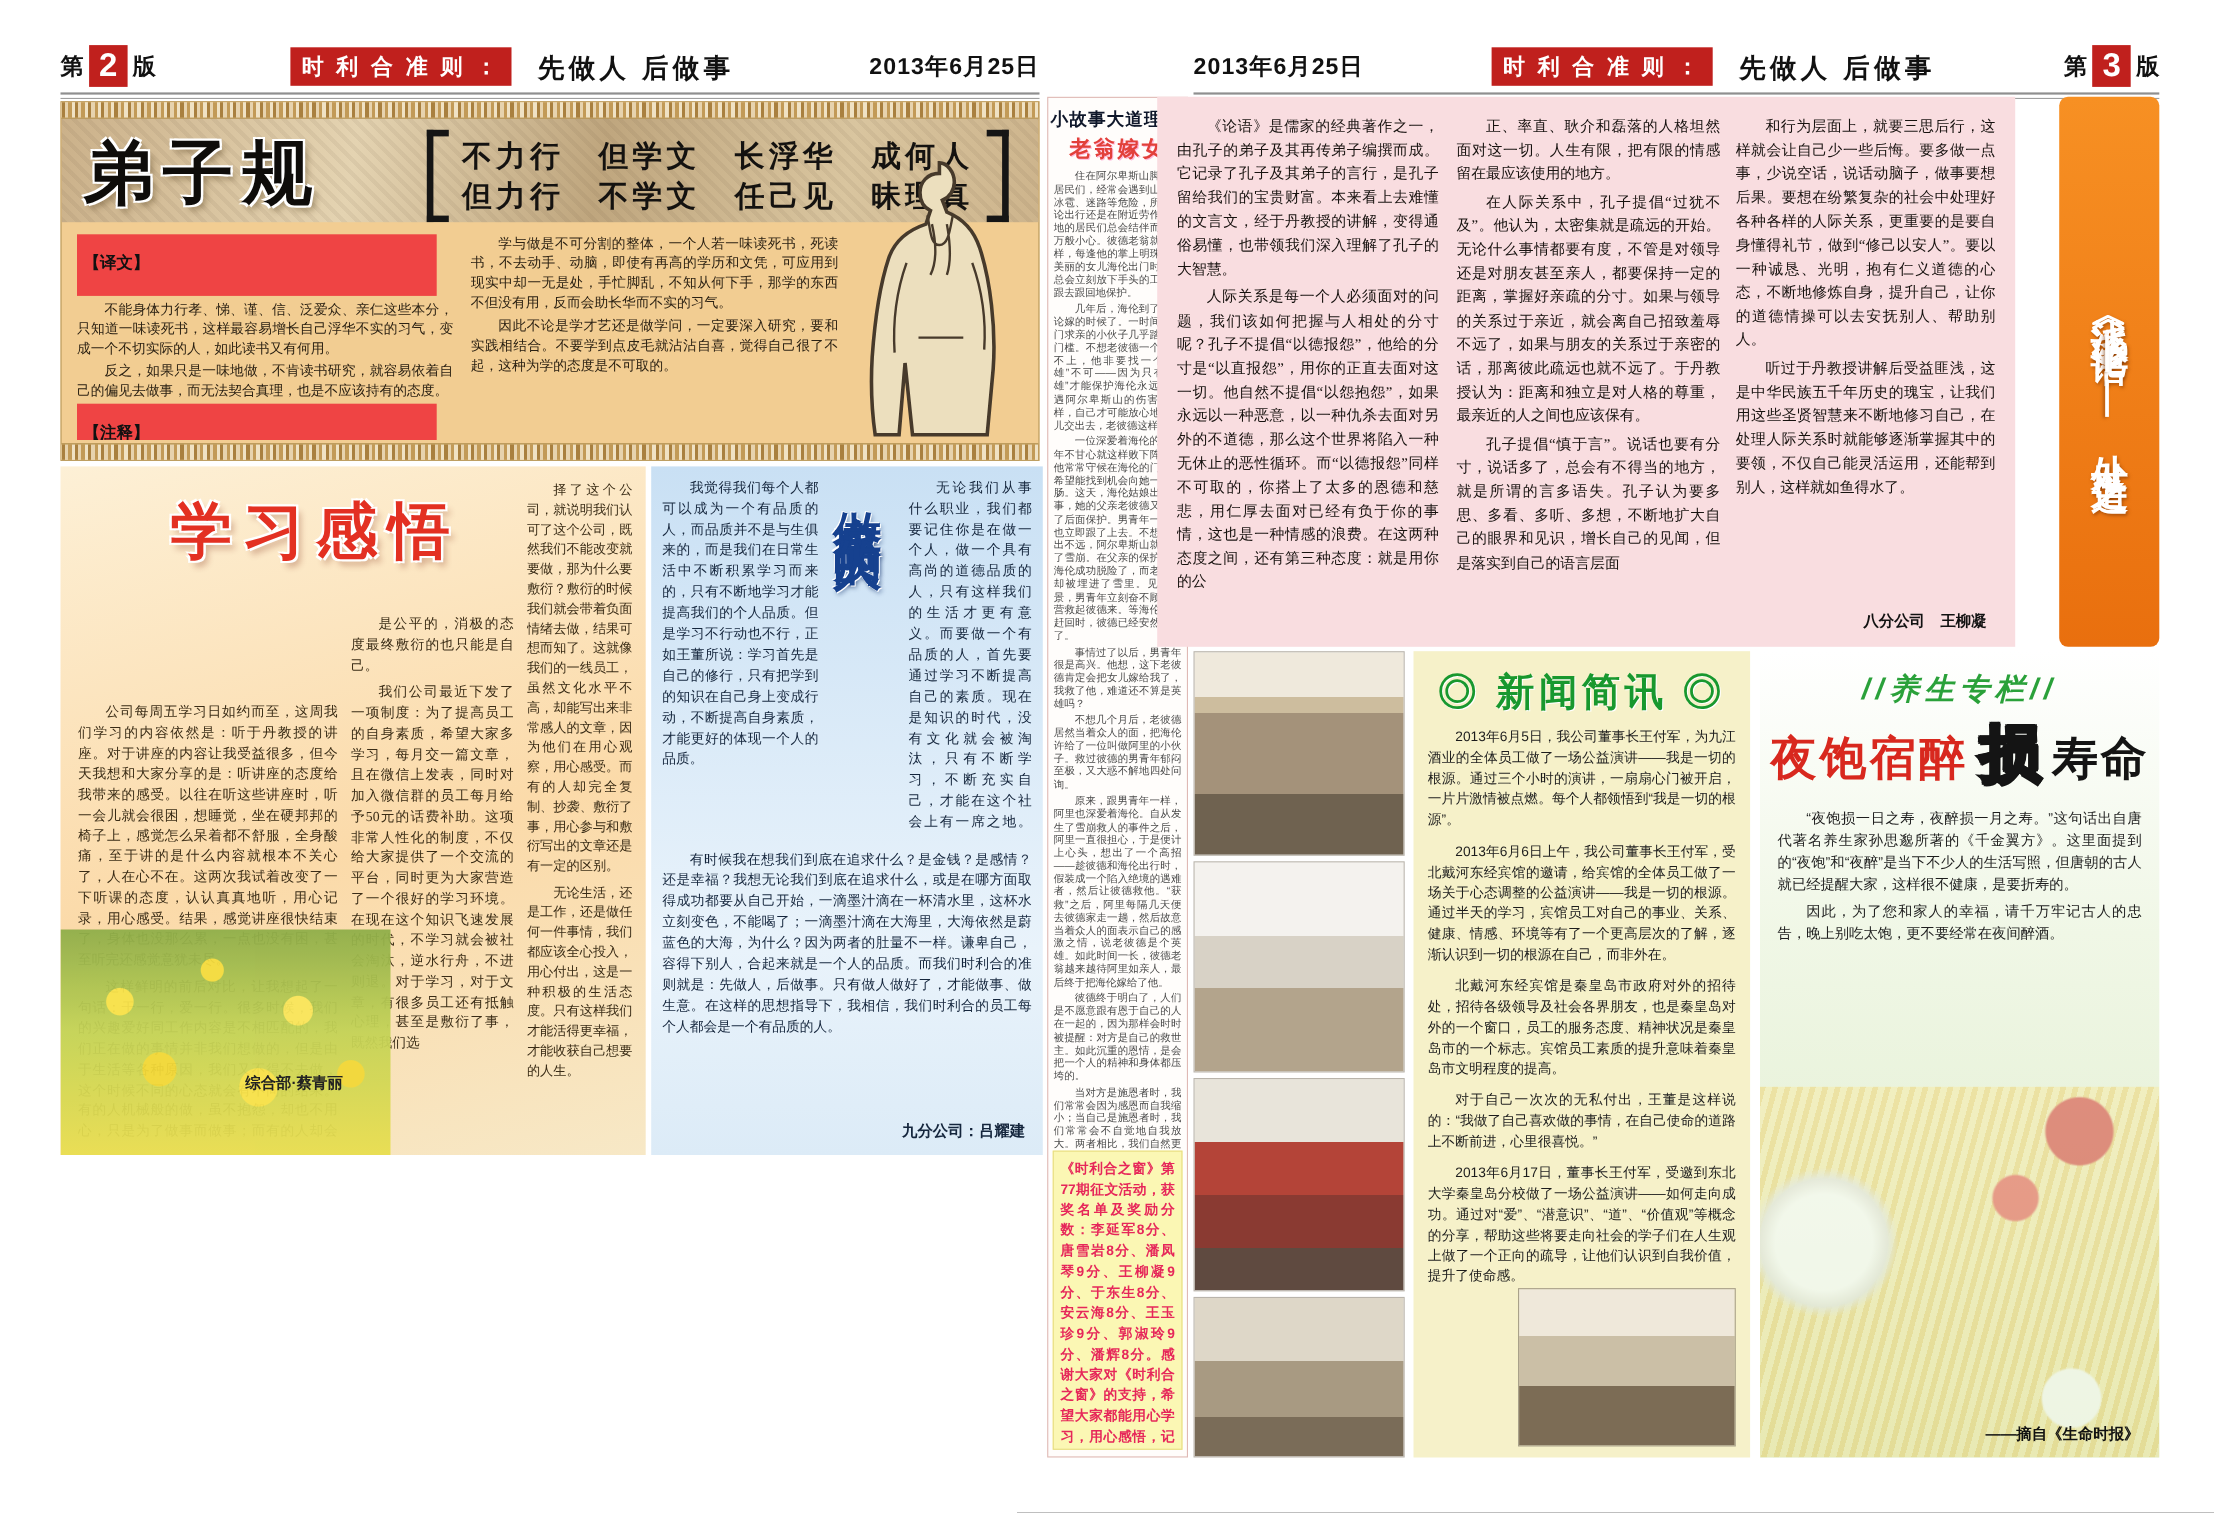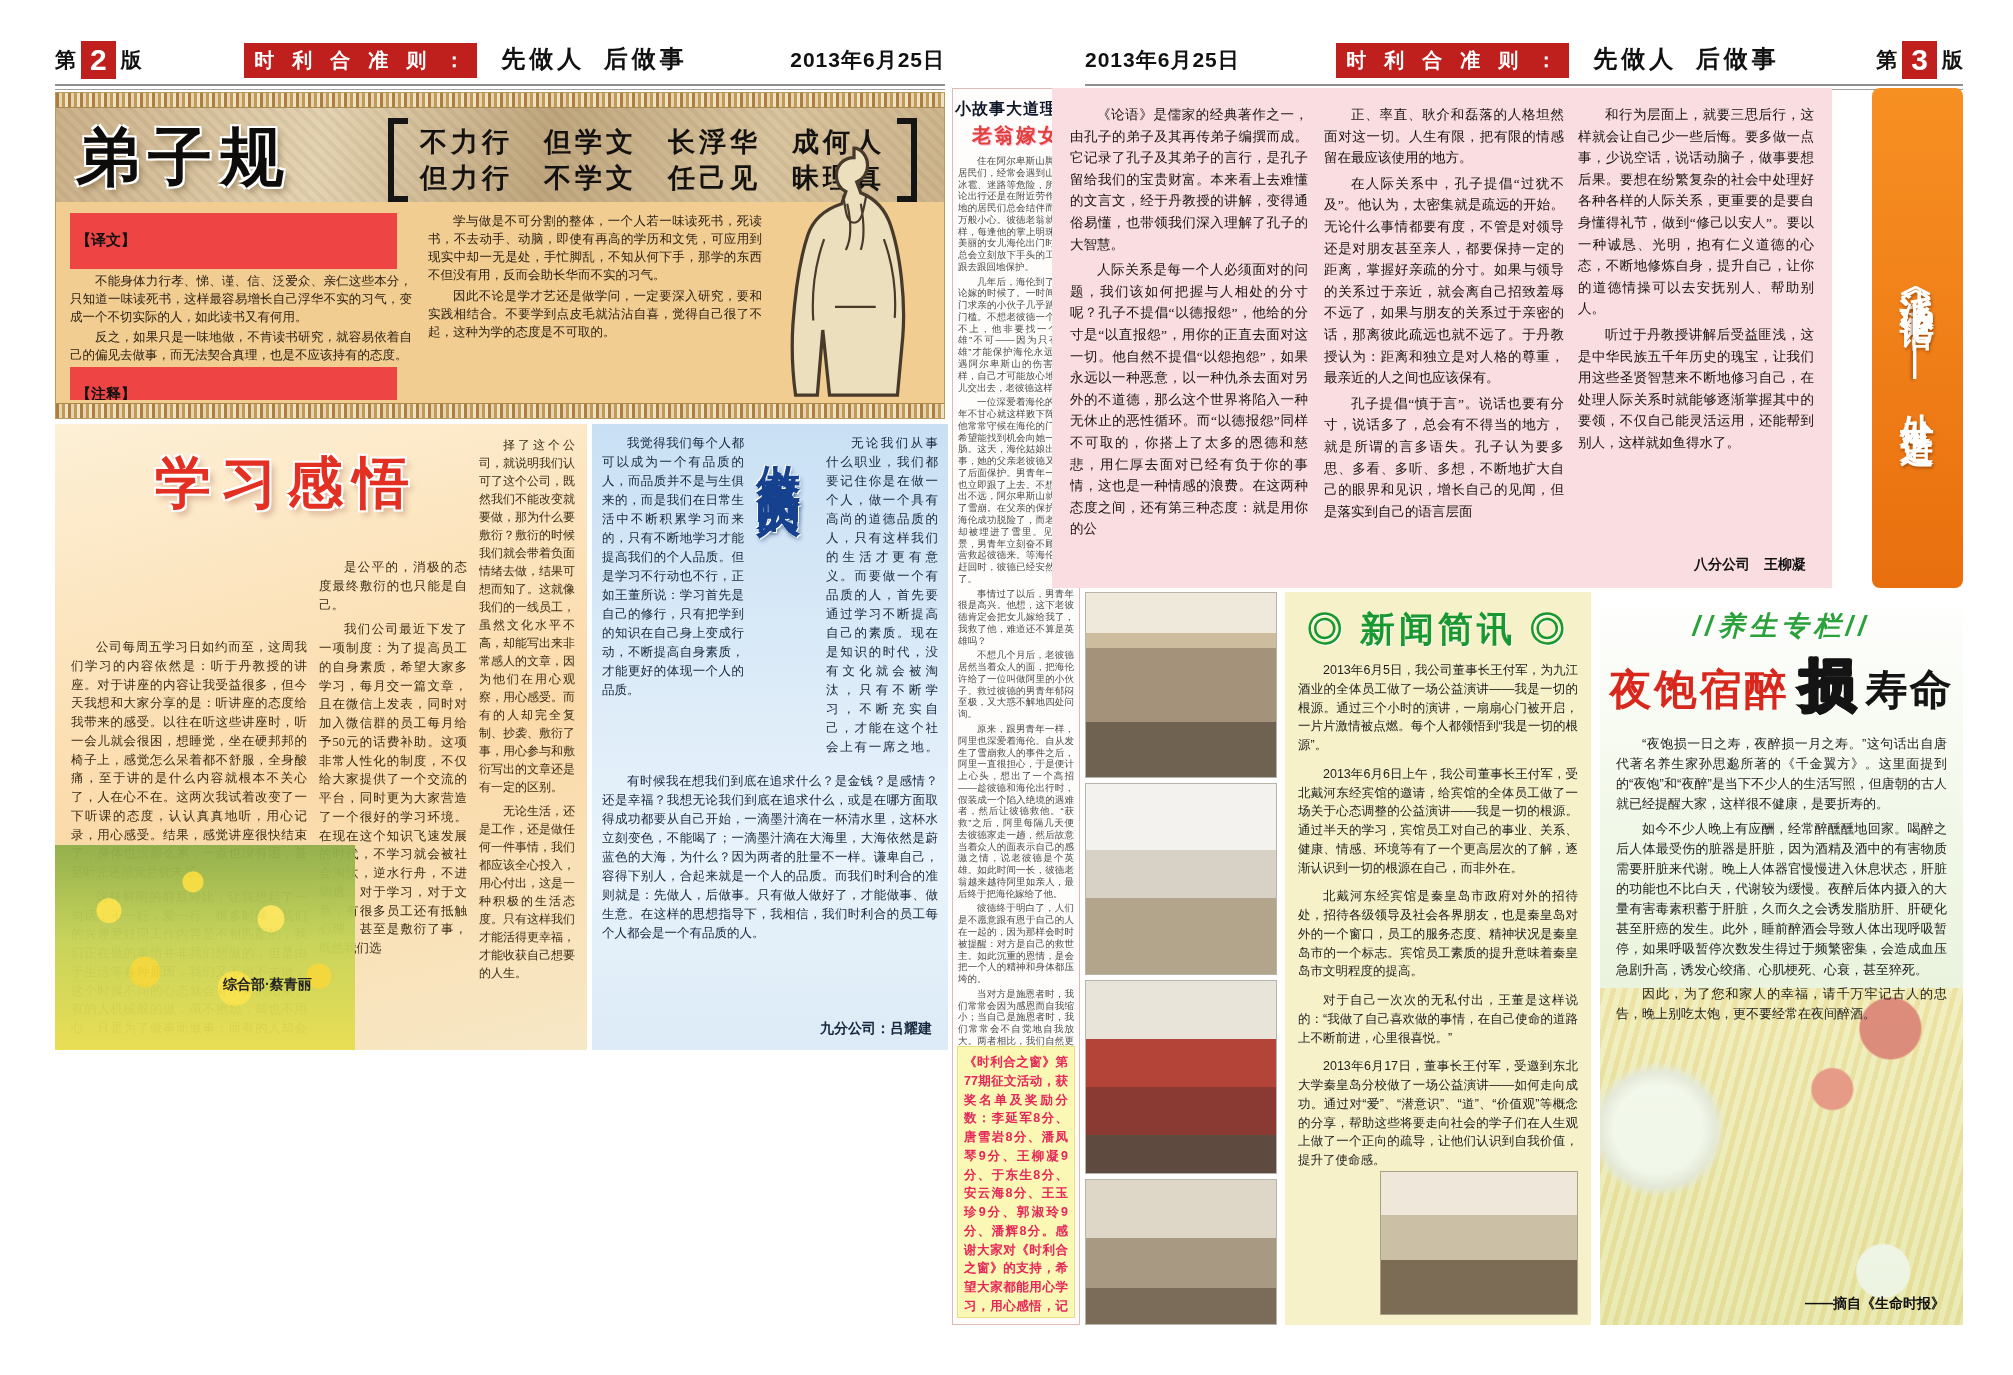--- a/index.html
+++ b/index.html
@@ -4,21 +4,21 @@
 <style>
   html,body{margin:0;padding:0;background:#8e8e8e;}
   .sheet{position:relative;width:2013px;height:1375px;background:#ffffff;margin:0 auto;
          font-family:"Liberation Sans",sans-serif;overflow:hidden;color:#111;}
   
   .hdr{position:absolute;top:40px;height:40px;display:flex;align-items:center;justify-content:space-between;}
   .hdr-l{left:55px;width:890px;}
   .hdr-r{left:1085px;width:878px;}
   .pg{display:flex;align-items:center;gap:5px;font-weight:bold;font-size:21px;}
   .pgnum{display:inline-block;background:#c0201d;color:#fff;font-size:30px;font-weight:bold;padding:0 9px;line-height:38px;}
-  .motto{display:flex;align-items:flex-start;gap:24px;font-family:Liberation Mono, monospace;}
+  .motto{display:flex;align-items:flex-end;gap:24px;}
   .mbox{background:#c0201d;color:#fff;font-weight:bold;font-size:20px;padding:4px 10px;letter-spacing:3px;}
   .mtxt{font-weight:bold;font-size:24px;letter-spacing:4px;}
   .hdate{font-weight:bold;font-size:21px;letter-spacing:1px;}
   .rule{position:absolute;top:84px;height:3px;border-top:2px solid #8f8f8f;border-bottom:1px solid #9f9f9f;}
   .rule-l{left:55px;width:890px;}
   .rule-r{left:1085px;width:878px;}
   
   .dzg{position:absolute;left:55px;top:92px;width:890px;height:327px;border:1px solid #b99a5c;box-sizing:border-box;background:#f2cd92;}
   .lace{height:14px;background:repeating-linear-gradient(90deg,#a9803f 0 3px,#e7d3ae 3px 6px,#c29a57 6px 9px,#f0e2c4 9px 12px);border-bottom:1px solid #a98848;}
   .lace.b{position:absolute;bottom:0;left:0;right:0;border-top:1px solid #a98848;border-bottom:none;}
@@ -285,19 +285,18 @@
   <div class="health">
     <div class="food"></div>
     <div class="hlabel">//养生专栏//</div>
     <div class="htrow">
       <span class="t-red">夜饱宿醉</span>
       <span class="t-outline">损</span>
       <span class="t-black">寿命</span>
     </div>
     <div class="hbody">
       <p>“夜饱损一日之寿，夜醉损一月之寿。”这句话出自唐代著名养生家孙思邈所著的《千金翼方》。这里面提到的“夜饱”和“夜醉”是当下不少人的生活写照，但唐朝的古人就已经提醒大家，这样很不健康，是要折寿的。</p>
-      <p>如今不少人晚上有应酬，经常醉醺醺地回家。喝醉之后人体最受伤的脏器是肝脏，因为酒精及酒中的有害物质需要肝脏来代谢。晚上人体器官慢慢进入休息状态，肝脏的功能也不比白天，代谢较为缓慢。夜醉后体内摄入的大量有害毒素积蓄于肝脏，久而久之会诱发脂肪肝、肝硬化甚至肝癌的发生。此外，睡前醉酒会导致人体出现呼吸暂停，如果呼吸暂停次数发生得过于频繁密集，会造成血压急剧升高，诱发心绞痛、心肌梗死、心衰，甚至猝死。</p>
       <p>因此，为了您和家人的幸福，请千万牢记古人的忠告，晚上别吃太饱，更不要经常在夜间醉酒。</p>
     </div>
     <div class="hsrc">——摘自《生命时报》</div>
   </div>
 
 </div>
 
 </body></html>

